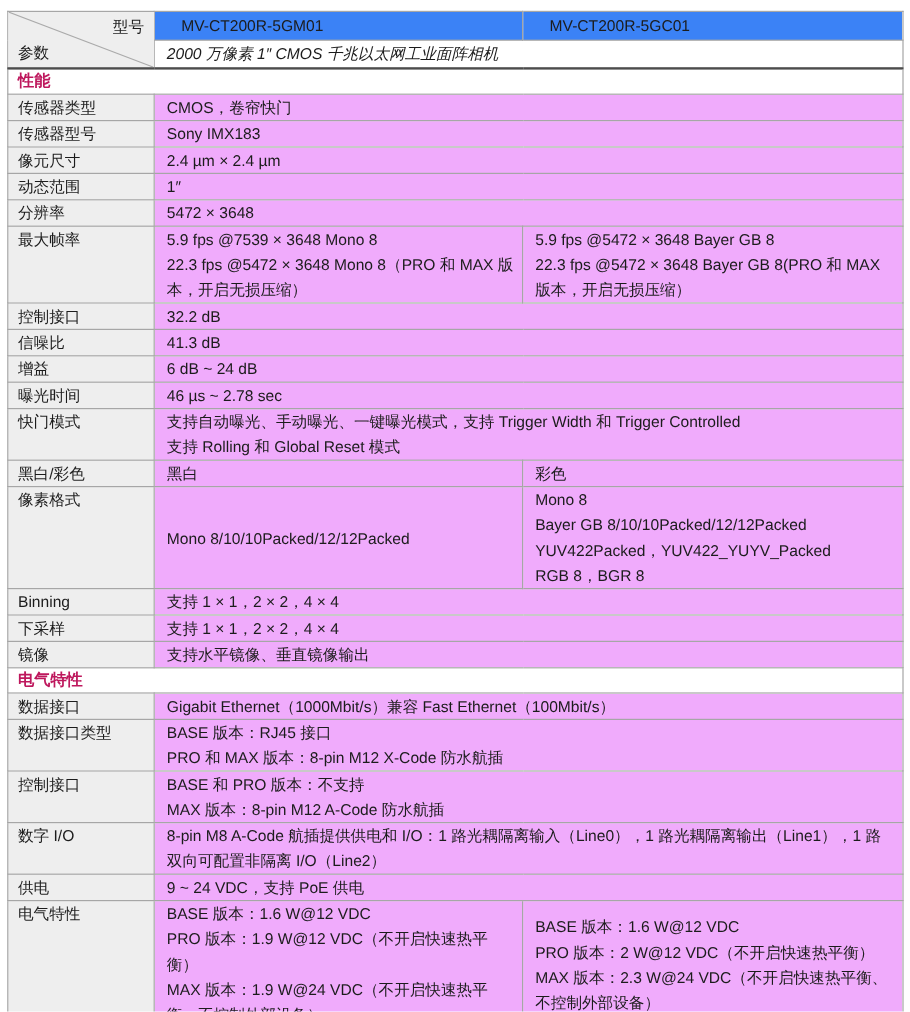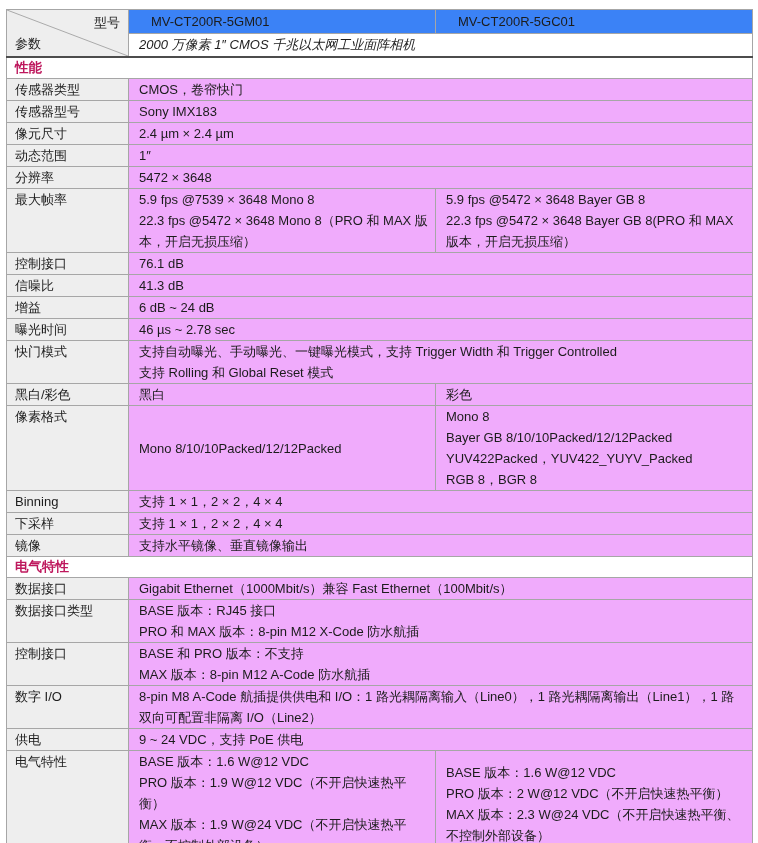--- a/index.html
+++ b/index.html
@@ -175,21 +175,21 @@
           <td class="value-cell">
             <div class="line">5.9 fps @5472 × 3648 Bayer GB 8</div>
             <div class="line">22.3 fps @5472 × 3648 Bayer GB 8(PRO 和 MAX 版本，开启无损压缩）</div>
           </td>
         </tr>
         <tr>
           <td class="label-cell">
             <div class="line">控制接口</div>
           </td>
           <td class="value-cell" colspan="2">
-            <div class="line">76.1 dB</div>
+            <div class="line">32.2 dB</div>
           </td>
         </tr>
         <tr>
           <td class="label-cell">
             <div class="line">信噪比</div>
           </td>
           <td class="value-cell" colspan="2">
             <div class="line">41.3 dB</div>
           </td>
         </tr>

